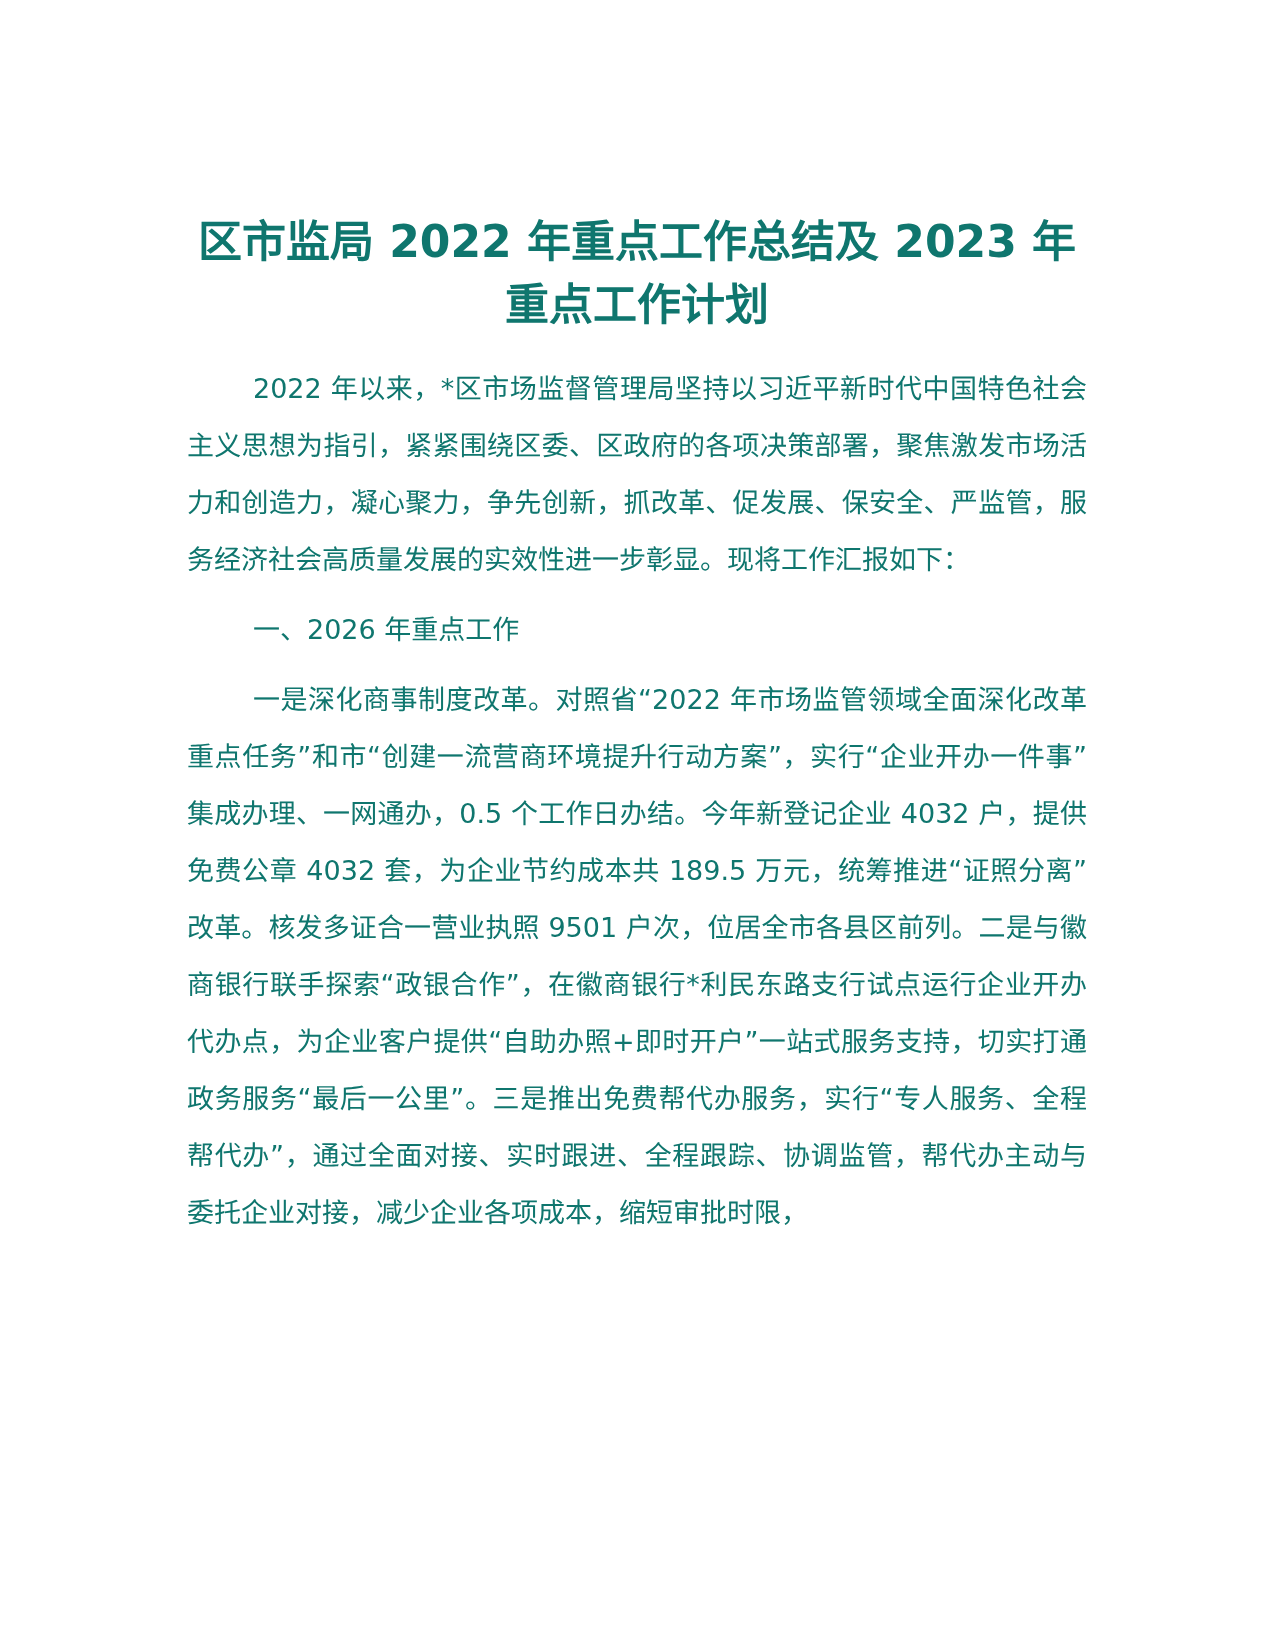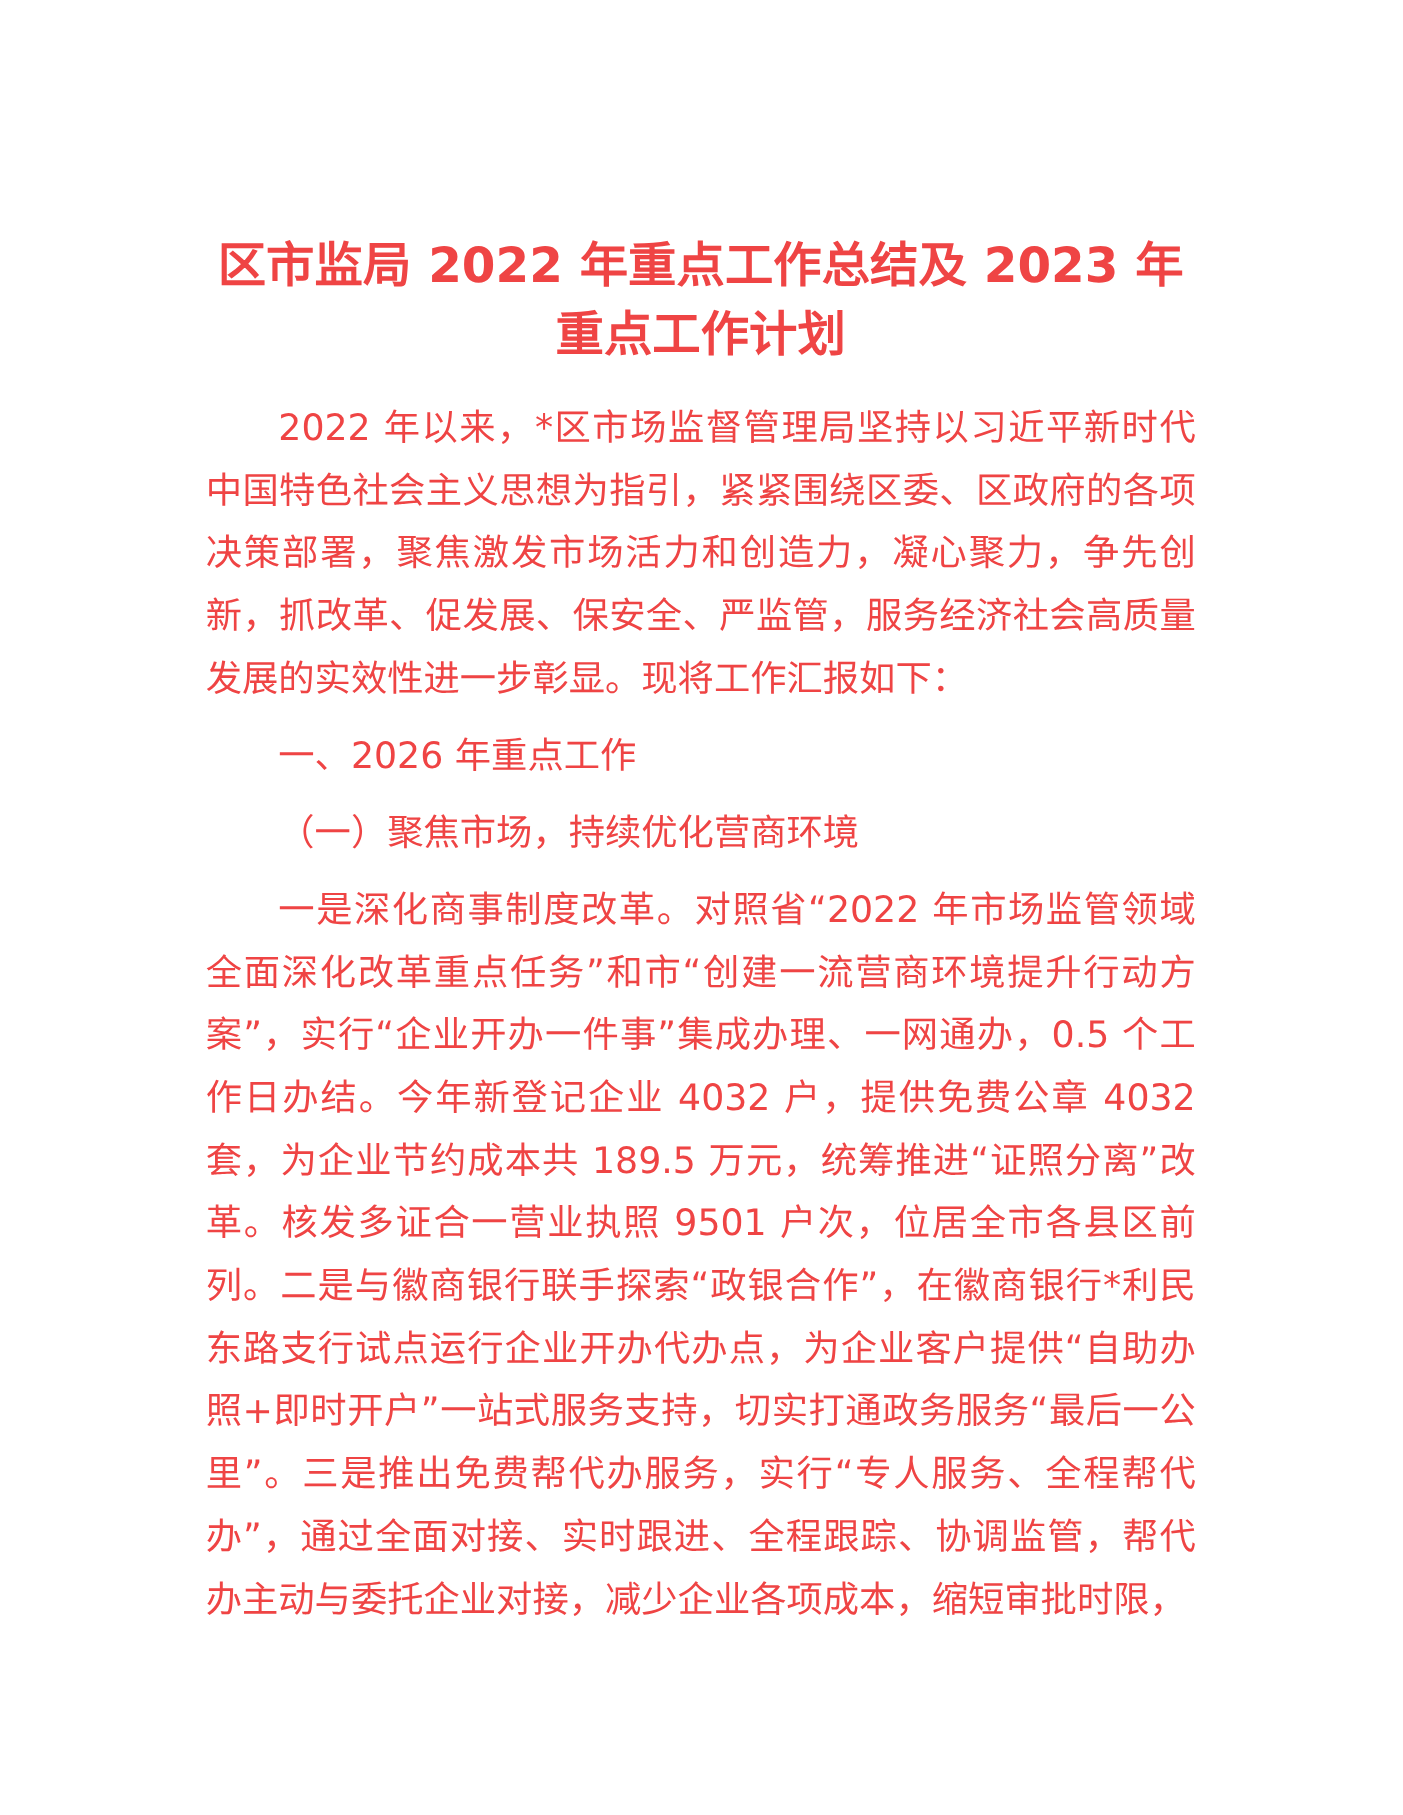--- a/index.html
+++ b/index.html
@@ -8,35 +8,35 @@
     background: #ffffff;
   }
   .page {
     position: relative;
     width: 1275px;
     height: 1650px;
     box-sizing: border-box;
     margin: 0 auto;
     padding: 210px 188px 0 187px;
     background: #ffffff;
-    color: #ef4444;
+    color: #0f766e;
     font-family: "DejaVu Sans", "Liberation Sans", sans-serif;
     overflow: hidden;
   }
   .doc-title {
     margin: 0 0 24px 0;
     font-size: 44px;
     line-height: 63px;
     font-weight: 700;
     text-align: center;
     text-indent: 0;
   }
   .page p {
     margin: 13px 0 0 0;
-    font-size: 33px;
+    font-size: 27px;
     line-height: 57px;
     text-align: justify;
     text-indent: 66px;
     word-break: break-all;
   }
   .doc-title + p {
     margin-top: 0;
   }
   .heading1, .heading2 {
     font-weight: 400;
@@ -45,16 +45,15 @@
 </head>
 <body>
 
 <div class="page">
   <h1 class="doc-title">区市监局 2022 年重点工作总结及 2023 年重点工作计划</h1>
 
   <p class="body-para">2022 年以来，*区市场监督管理局坚持以习近平新时代中国特色社会主义思想为指引，紧紧围绕区委、区政府的各项决策部署，聚焦激发市场活力和创造力，凝心聚力，争先创新，抓改革、促发展、保安全、严监管，服务经济社会高质量发展的实效性进一步彰显。现将工作汇报如下：</p>
 
   <p class="heading1">一、2026 年重点工作</p>
 
-  <p class="heading2">（一）聚焦市场，持续优化营商环境</p>
 
   <p class="body-para">一是深化商事制度改革。对照省“2022 年市场监管领域全面深化改革重点任务”和市“创建一流营商环境提升行动方案”，实行“企业开办一件事”集成办理、一网通办，0.5 个工作日办结。今年新登记企业 4032 户，提供免费公章 4032 套，为企业节约成本共 189.5 万元，统筹推进“证照分离”改革。核发多证合一营业执照 9501 户次，位居全市各县区前列。二是与徽商银行联手探索“政银合作”，在徽商银行*利民东路支行试点运行企业开办代办点，为企业客户提供“自助办照+即时开户”一站式服务支持，切实打通政务服务“最后一公里”。三是推出免费帮代办服务，实行“专人服务、全程帮代办”，通过全面对接、实时跟进、全程跟踪、协调监管，帮代办主动与委托企业对接，减少企业各项成本，缩短审批时限，</p>
 </div>
 
 </body></html>

